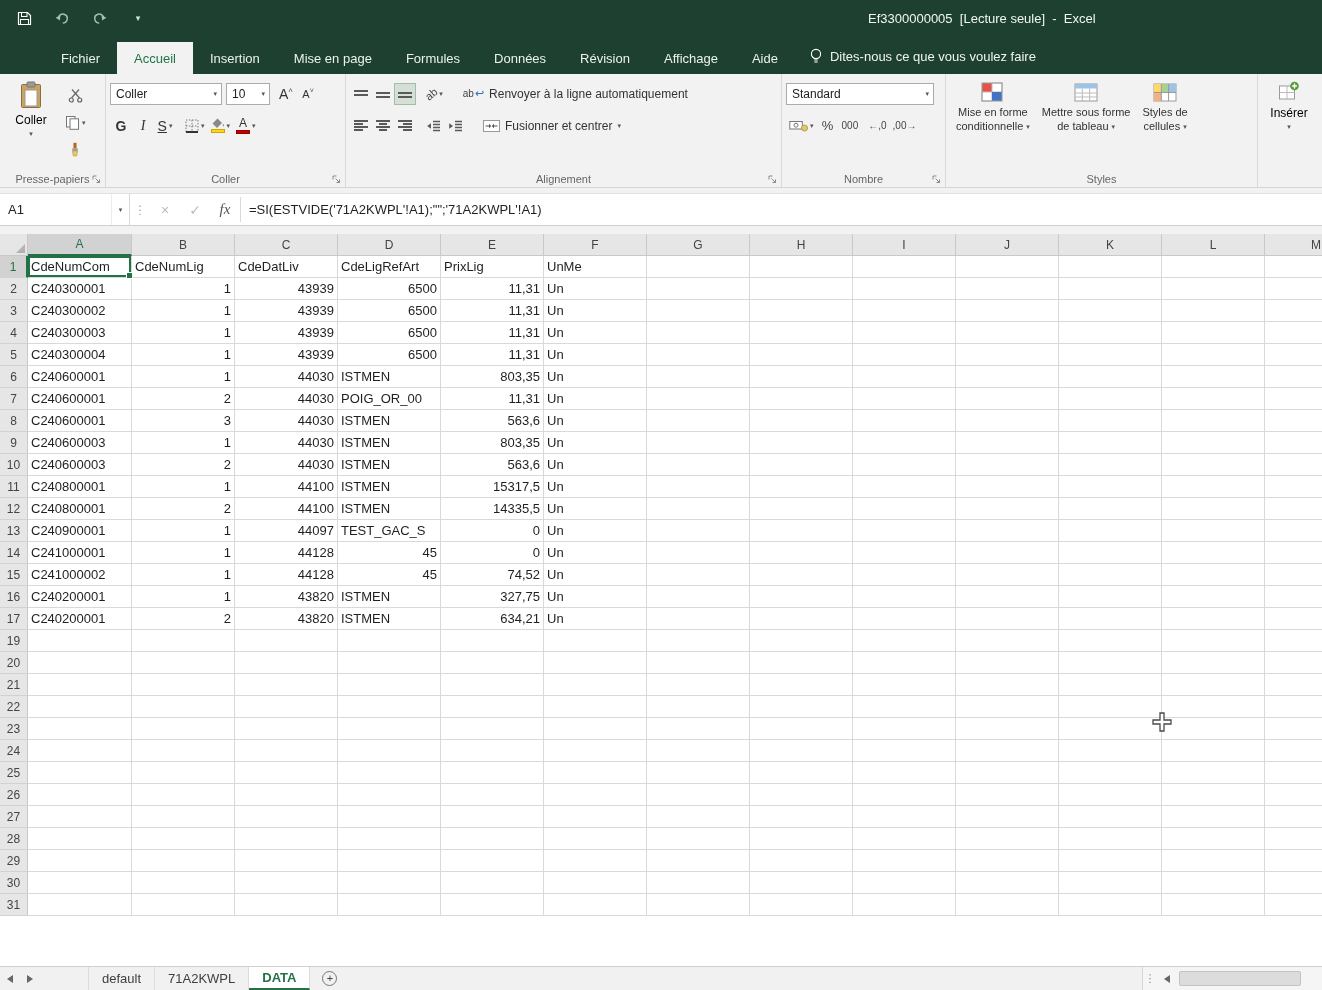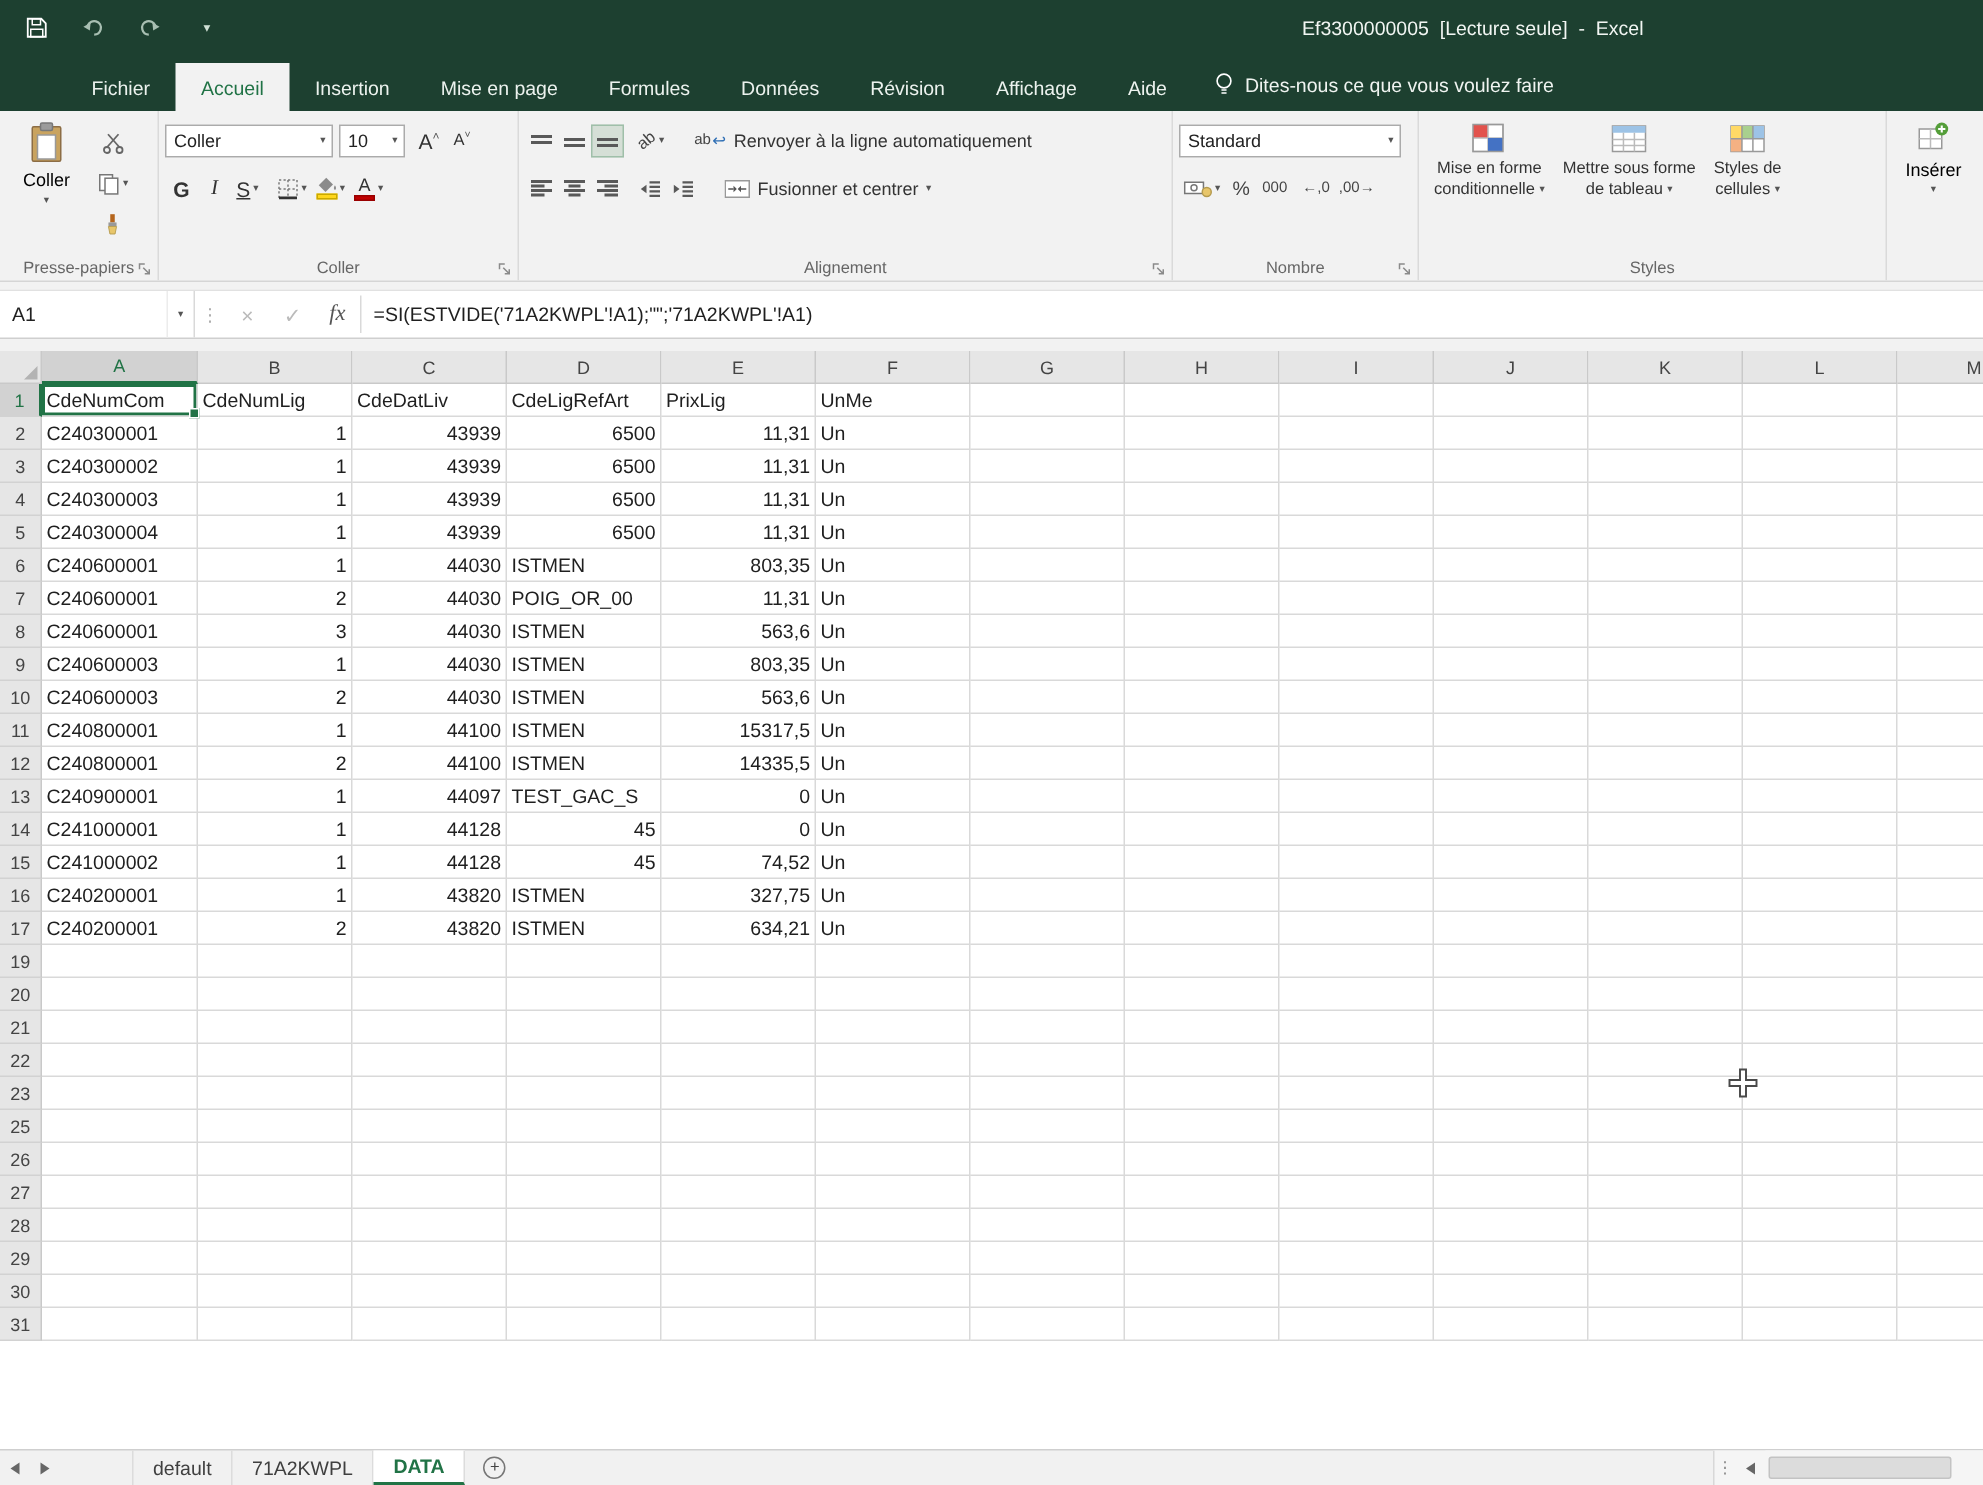--- a/index.html
+++ b/index.html
@@ -907,20 +907,36 @@
           <div class="cell"></div>
           <div class="cell"></div>
           <div class="cell"></div>
           <div class="cell"></div>
           <div class="cell"></div>
           <div class="cell"></div>
           <div class="cell"></div>
           <div class="cell"></div>
         </div>
         <div class="grow">
+          <div class="rowh">24</div>
+          <div class="cell c0"></div>
+          <div class="cell"></div>
+          <div class="cell"></div>
+          <div class="cell"></div>
+          <div class="cell"></div>
+          <div class="cell"></div>
+          <div class="cell"></div>
+          <div class="cell"></div>
+          <div class="cell"></div>
+          <div class="cell"></div>
+          <div class="cell"></div>
+          <div class="cell"></div>
+          <div class="cell"></div>
+        </div>
+        <div class="grow">
           <div class="rowh">25</div>
           <div class="cell c0"></div>
           <div class="cell"></div>
           <div class="cell"></div>
           <div class="cell"></div>
           <div class="cell"></div>
           <div class="cell"></div>
           <div class="cell"></div>
           <div class="cell"></div>
           <div class="cell"></div>

